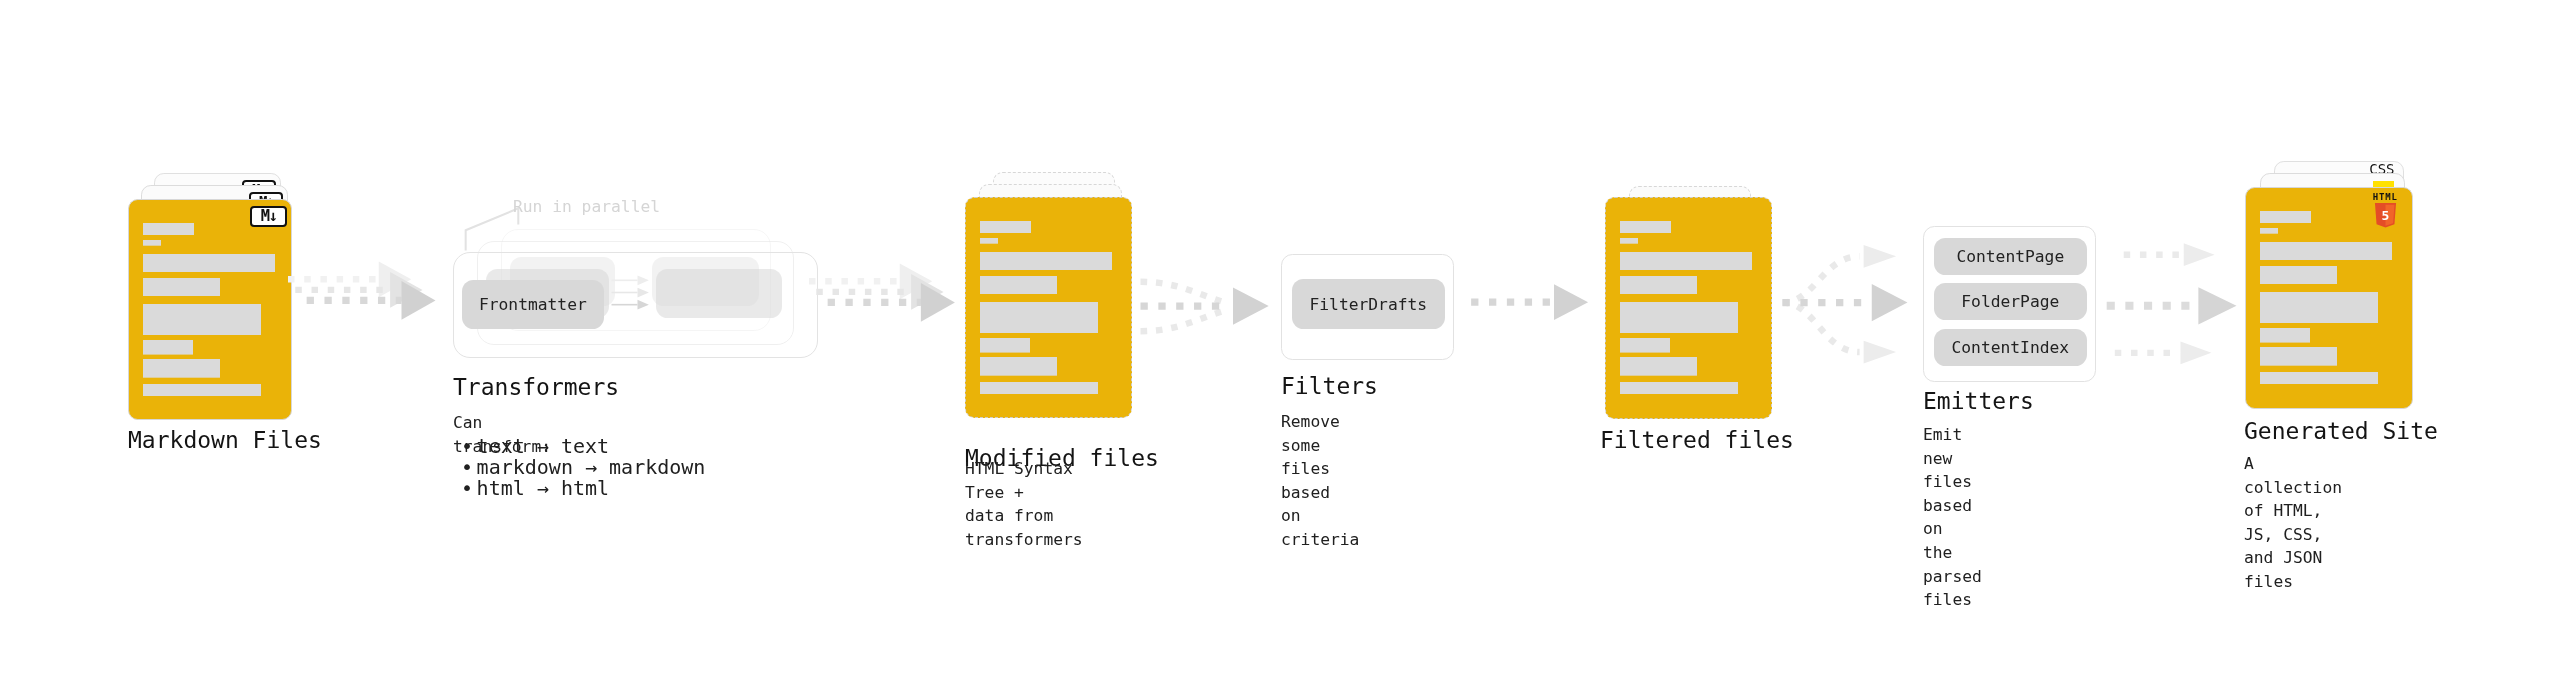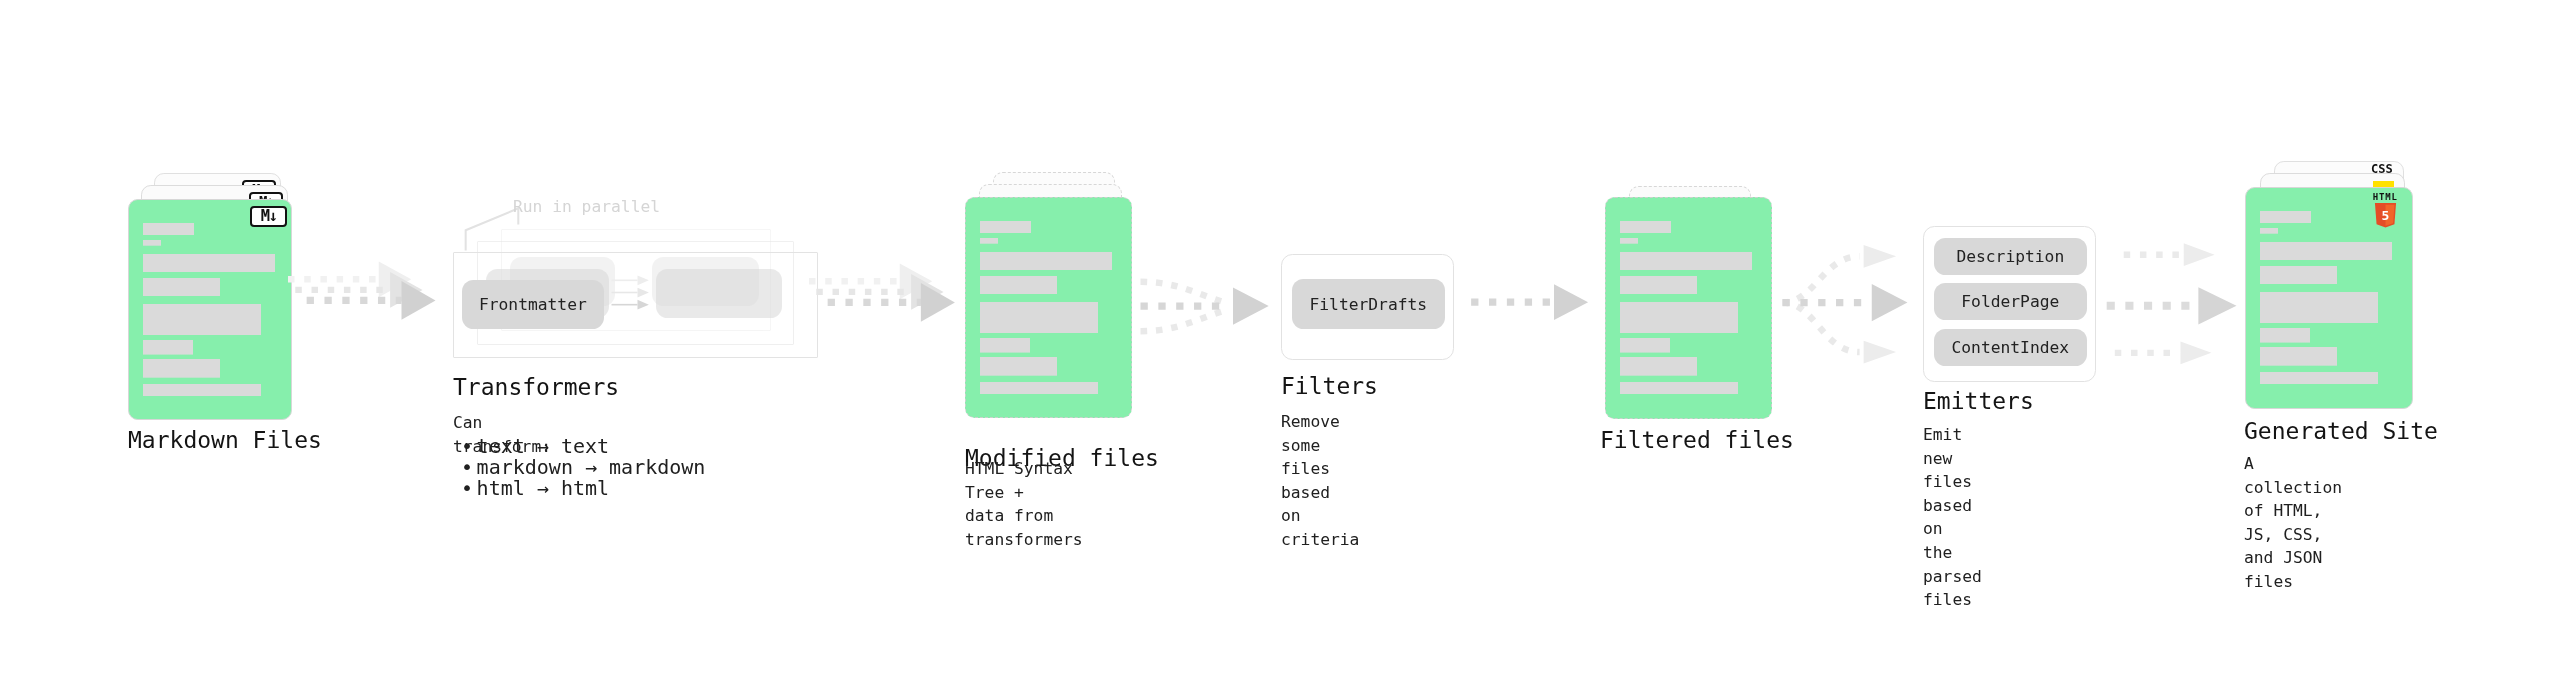--- a/index.html
+++ b/index.html
@@ -1,43 +1,43 @@
 <!DOCTYPE html>
 <html style="font-size:13px"><head>
 <meta charset="utf-8">
 <style>
   html,body{margin:0;padding:0;background:#ffffff;}
   body{width:2576px;height:681px;position:relative;overflow:hidden;
        font-family:"DejaVu Sans Mono","Liberation Mono",monospace;color:#1c1c1c;}
   .abs{position:absolute;}
   
-  .card{position:absolute;background:#86efac;border:1.6px solid #d7d7d7;border-radius:9.8px;box-sizing:border-box;}
+  .card{position:absolute;background:#eab308;border:1.6px solid #d7d7d7;border-radius:9.8px;box-sizing:border-box;}
   .card.back1{border-color:#dcdcdc;background:#fbfbfb;}
   .card.back2{border-color:#e0e0e0;background:#fcfcfc;}
   .card.dashed{border:1.6px dashed #cfcfcf;}
   .card.dashed.back1,.card.dashed.back2{border-color:#d7d7d7;}
   .doc-bars{position:absolute;inset:0;background-repeat:no-repeat;
     background-image:linear-gradient(#dadada,#dadada),linear-gradient(#dadada,#dadada),linear-gradient(#dadada,#dadada),linear-gradient(#dadada,#dadada),linear-gradient(#dadada,#dadada),linear-gradient(#dadada,#dadada),linear-gradient(#dadada,#dadada),linear-gradient(#dadada,#dadada);
     background-size:51px 12.2px,18px 5.7px,132px 18px,77px 18px,118px 31px,50px 14.6px,77px 18.7px,118px 12.2px;
     background-position:14px 23px,14px 40px,14px 54px,14px 78px,14px 104px,14px 140px,14px 159px,14px 184px;}
   
   .md-icon{position:absolute;top:5.7px;right:4.1px;width:37px;height:21px;border:2.4px solid #121212;border-radius:4.1px;
     background:#fff;color:#121212;font-weight:bold;font-size:15.4px;line-height:16.3px;letter-spacing:-1.6px;
     display:flex;align-items:center;justify-content:center;box-sizing:border-box;}
   .md-icon.small{width:34px;height:19.5px;font-size:14px;}
   .html5-icon{position:absolute;top:4.9px;right:7.3px;width:39px;text-align:center;}
   .html5-word{font-size:9px;font-weight:bold;letter-spacing:0.8px;color:#111;line-height:9.8px;}
   .css-icon{position:absolute;top:3.3px;right:8.1px;width:26px;text-align:center;}
-  .css-word{font-size:12px;font-weight:bold;color:#111;line-height:8.1px;}
+  .css-word{font-size:14px;font-weight:normal;color:#111;line-height:8.1px;}
   .css-bar{width:21px;height:3.3px;background:#2760e6;margin:0.8px auto 0;}
   .js-icon{position:absolute;top:6.5px;right:9.8px;width:21px;height:12.2px;background:#ffe100;}
   
   .pill{background:#d8d8d8;border-radius:11.4px;display:flex;align-items:center;justify-content:center;
         font-size:16.3px;color:#222;box-sizing:border-box;}
-  .t-panel{position:absolute;border:1.6px solid #e3e3e3;border-radius:1px;box-sizing:border-box;background:transparent;}
+  .t-panel{position:absolute;border:1.6px solid #e3e3e3;border-radius:17px;box-sizing:border-box;background:transparent;}
   .t-panel .pill-left{position:absolute;left:8.1px;top:27px;width:39%;height:49px;}
   .t-panel .pill-right{position:absolute;right:10.6px;top:27px;width:40%;height:49px;}
   .t-panel.ghost1{opacity:.55;}
   .t-panel.ghost2{opacity:.32;}
   .box{position:absolute;border:1.6px solid #e2e2e2;border-radius:11.4px;box-sizing:border-box;background:#fff;}
   
   .title{position:absolute;font-size:23px;color:#141414;white-space:nowrap;}
   .body-text{position:absolute;font-size:16.3px;line-height:23.6px;color:#202020;white-space:pre-line;}
   .bullets{position:absolute;font-size:20px;line-height:21px;color:#202020;}
   .bullet-line{padding-left:23.6px;position:relative;white-space:nowrap;}
@@ -158,21 +158,21 @@
   <path d="M8,77 C48,77 58,20 103,20" fill="none" stroke="#e9e9e9" stroke-width="8" stroke-dasharray="8 11"></path>
   <polygon points="108,6 148,20 108,34" fill="#ececec"></polygon>
   <path d="M8,77 C48,77 58,138 103,138" fill="none" stroke="#e9e9e9" stroke-width="8" stroke-dasharray="8 11"></path>
   <polygon points="108,124 148,138 108,152" fill="#ececec"></polygon>
   <line x1="8" y1="77" x2="112" y2="77" stroke="#d6d6d6" stroke-width="9" stroke-dasharray="9 13"></line>
   <polygon points="118,54 162,77 118,100" fill="#d2d2d2"></polygon>
 </svg>
 
 <div class="abs">
   <div class="box" style="left:1923px;top:226px;width:173px;height:156px;">
-    <div class="pill" style="position:absolute;left:9.8px;top:11.4px;width:153px;height:37px;">Description</div>
+    <div class="pill" style="position:absolute;left:9.8px;top:11.4px;width:153px;height:37px;">ContentPage</div>
     <div class="pill" style="position:absolute;left:9.8px;top:56px;width:153px;height:37px;">FolderPage</div>
     <div class="pill" style="position:absolute;left:9.8px;top:102px;width:153px;height:37px;">ContentIndex</div>
   </div>
   <div class="title" style="left:1923px;top:388px;">Emitters</div>
   <div class="body-text" style="left:1923px;top:423px;">Emit new files based on
 the parsed files</div>
 </div>
 
 <svg class="abs" style="left:2101px;top:236px;" width="142" height="138" viewBox="0 0 175 170">
   <line x1="28" y1="23" x2="100" y2="23" stroke="#eaeaea" stroke-width="8" stroke-dasharray="8 12"></line>

